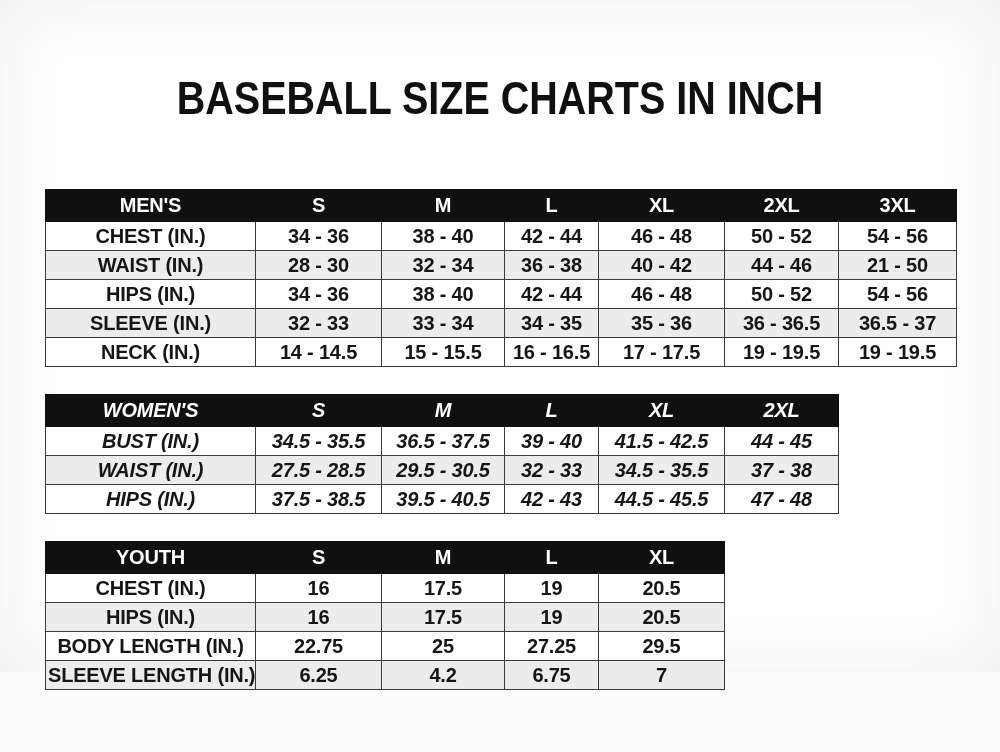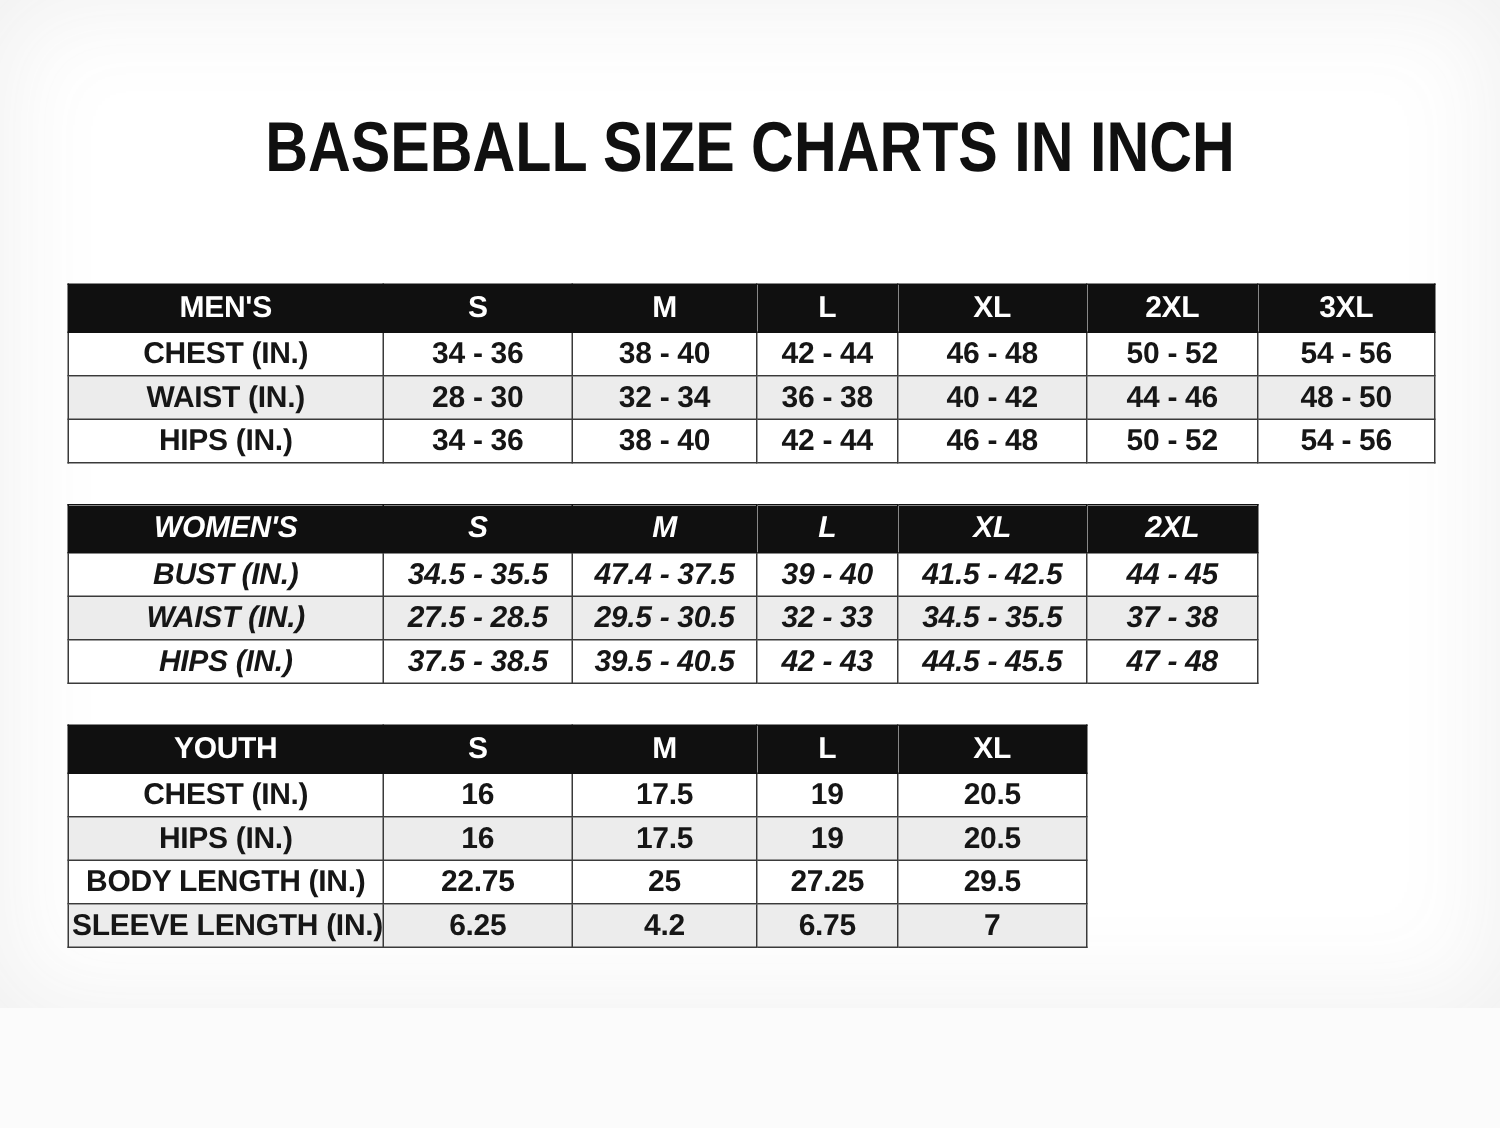--- a/index.html
+++ b/index.html
@@ -101,31 +101,49 @@
             <td>50 - 52</td>
             <td>54 - 56</td>
           </tr>
           <tr>
             <td>WAIST (IN.)</td>
             <td>28 - 30</td>
             <td>32 - 34</td>
             <td>36 - 38</td>
             <td>40 - 42</td>
             <td>44 - 46</td>
-            <td>48 - 50</td>
+            <td>21 - 50</td>
           </tr>
           <tr>
             <td>HIPS (IN.)</td>
             <td>34 - 36</td>
             <td>38 - 40</td>
             <td>42 - 44</td>
             <td>46 - 48</td>
             <td>50 - 52</td>
             <td>54 - 56</td>
           </tr>
+          <tr>
+            <td>SLEEVE (IN.)</td>
+            <td>32 - 33</td>
+            <td>33 - 34</td>
+            <td>34 - 35</td>
+            <td>35 - 36</td>
+            <td>36 - 36.5</td>
+            <td>36.5 - 37</td>
+          </tr>
+          <tr>
+            <td>NECK (IN.)</td>
+            <td>14 - 14.5</td>
+            <td>15 - 15.5</td>
+            <td>16 - 16.5</td>
+            <td>17 - 17.5</td>
+            <td>19 - 19.5</td>
+            <td>19 - 19.5</td>
+          </tr>
         </tbody>
       </table>
     <table class="size-table" style="width: 793px; font-style: italic;">
         <colgroup>
           <col style="width: 210px;">
           <col style="width: 126px;">
           <col style="width: 123px;">
           <col style="width: 94px;">
           <col style="width: 126px;">
           <col style="width: 114px;">
@@ -137,21 +155,21 @@
             <th>M</th>
             <th>L</th>
             <th>XL</th>
             <th>2XL</th>
           </tr>
         </thead>
         <tbody>
           <tr>
             <td>BUST (IN.)</td>
             <td>34.5 - 35.5</td>
-            <td>47.4 - 37.5</td>
+            <td>36.5 - 37.5</td>
             <td>39 - 40</td>
             <td>41.5 - 42.5</td>
             <td>44 - 45</td>
           </tr>
           <tr>
             <td>WAIST (IN.)</td>
             <td>27.5 - 28.5</td>
             <td>29.5 - 30.5</td>
             <td>32 - 33</td>
             <td>34.5 - 35.5</td>

